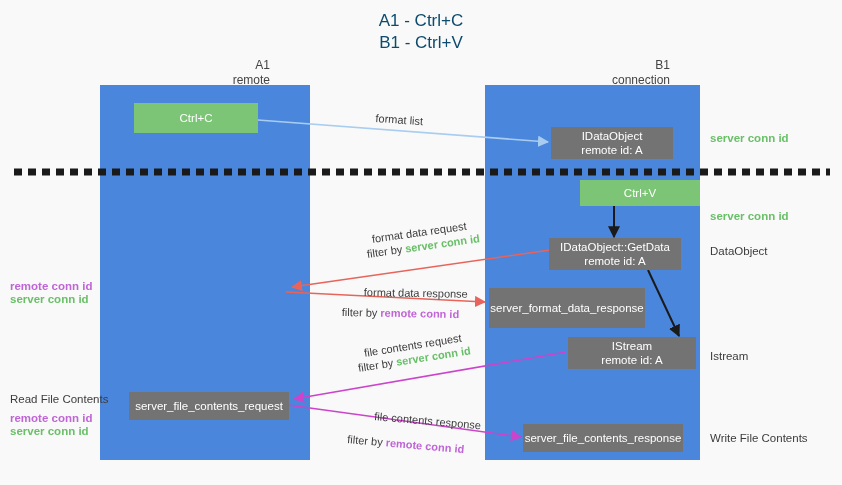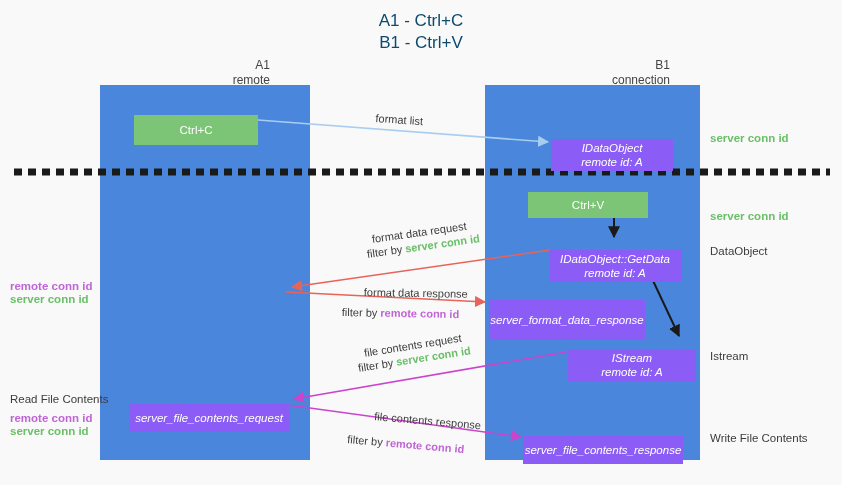--- a/index.html
+++ b/index.html
@@ -54,24 +54,23 @@
   .node {
     box-sizing: border-box;
     display: flex;
     flex-direction: column;
     align-items: center;
     justify-content: center;
     color: #ffffff;
     font-size: 11.5px;
     line-height: 14px;
     padding: 2px 4px;
-    margin-top: 12px;
   }
   .node.green { background: #7cc576; }
-  .node.orange { background: #8b5cf6; font-style: italic; }
+  .node.orange { background: #737373; }
   .node .l2 { font-size: 11.5px; }
   .conn-green {
     color: #6abf69;
     font-weight: bold;
     font-size: 11.5px;
     line-height: 15px;
     white-space: nowrap;
   }
   .conn-purple {
     color: #c065d6;
@@ -169,21 +168,21 @@
 
   <div class="abs node orange" style="left:129px; top:392px; width:160px; height:28px;">
     <div>server_file_contents_request</div>
   </div>
 
   <div class="abs node orange" style="left:551px; top:127px; width:122px; height:32px;">
     <div>IDataObject</div>
     <div class="l2">remote id: A</div>
   </div>
 
-  <div class="abs node green" style="left:528px; top:180px; width:120px; height:26px;">
+  <div class="abs node green" style="left:580px; top:180px; width:120px; height:26px;">
     <div>Ctrl+V</div>
   </div>
 
   <div class="abs node orange" style="left:549px; top:238px; width:132px; height:32px;">
     <div>IDataObject::GetData</div>
     <div class="l2">remote id: A</div>
   </div>
 
   <div class="abs node orange" style="left:489px; top:288px; width:156px; height:40px;">
     <div>server_format_data_response</div>

